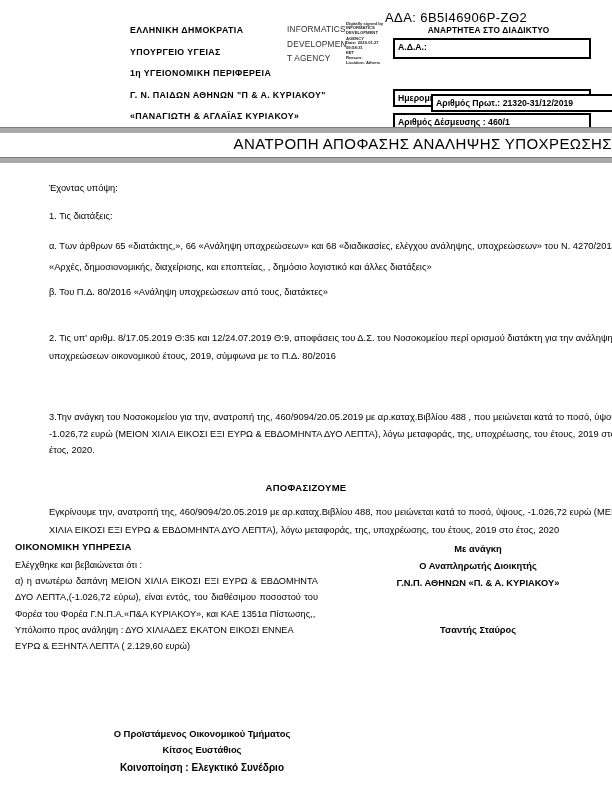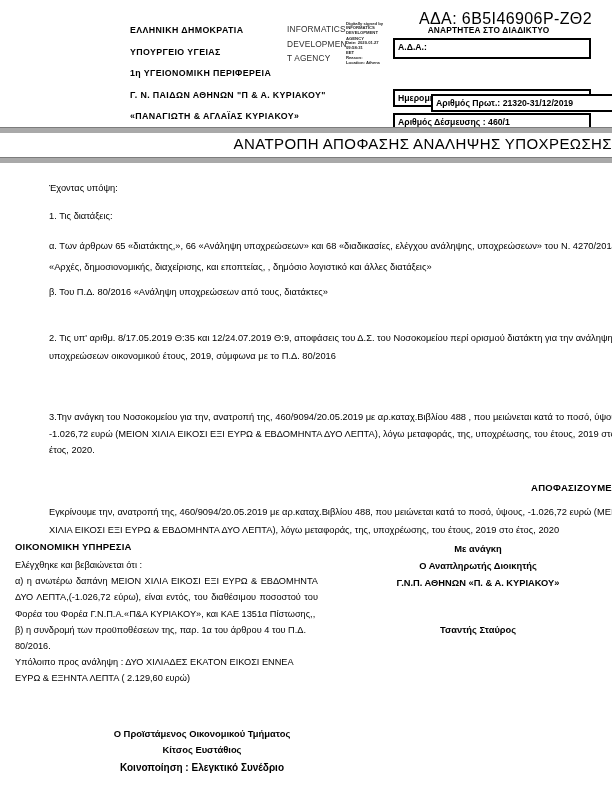--- a/index.html
+++ b/index.html
@@ -14,21 +14,21 @@
   .abs{position:absolute;}
 
   
   .hdr-left{left:130px;top:20px;font-weight:bold;font-size:8.8px;letter-spacing:0.4px;line-height:21.6px;white-space:nowrap;}
 
   
   .stamp-name{left:287px;top:22px;width:64px;font-size:8.3px;line-height:14.5px;color:#2e2e2e;letter-spacing:0.2px;}
   .stamp-sig{left:346px;top:21px;width:84px;font-size:7px;line-height:8.2px;font-weight:bold;color:#222;transform:scale(0.6);transform-origin:top left;}
 
   
-  .ada-top{left:385px;top:10px;width:207px;text-align:right;font-size:16px;letter-spacing:0.4px;}
+  .ada-top{left:385px;top:10px;width:207px;text-align:left;font-size:13px;letter-spacing:0.4px;}
   .anartitea{left:385px;top:25px;width:207px;text-align:center;font-size:8.3px;font-weight:bold;letter-spacing:0.2px;}
   .box{left:393px;width:188px;border:2px solid #000;background:#fff;font-weight:bold;font-size:8.7px;padding:2px 3px;white-space:nowrap;}
   .box-ada{top:38px;height:13px;}
   .box-1{top:73px;margin-top:16px;}
   .box-2{top:94px;margin-left:38px;}
   .box-3{top:113px;}
 
   
   .bar{left:0;width:612px;height:5px;background:#a9a9a9;border-top:1px solid #7c7c7c;}
   .bar-1{top:127px;}
@@ -36,21 +36,21 @@
   .doc-title{left:0;top:135px;width:612px;text-align:right;font-size:15px;letter-spacing:0.4px;}
 
   
   .body-par{left:15px;width:582px;font-size:9.3px;line-height:19px;margin-left:34px;}
   .p-having{top:179px;}
   .p-1{top:207px;}
   .p-a{top:236px;line-height:21px;}
   .p-b{top:283px;}
   .p-2{top:329px;line-height:18px;}
   .p-3{top:409px;line-height:16.5px;}
-  .decide-h{left:0;top:482px;width:612px;text-align:right;font-weight:bold;font-size:9.5px;letter-spacing:0.3px;}
+  .decide-h{left:0;top:482px;width:612px;text-align:center;font-weight:bold;font-size:9.5px;letter-spacing:0.3px;}
   .decide-t{top:504px;line-height:17.5px;}
 
   
   .fin-h{left:15px;top:541px;font-weight:bold;font-size:9.5px;letter-spacing:0.2px;}
   .left-col{left:15px;top:557px;width:303px;font-size:9.2px;line-height:16.2px;}
   .left-col p{margin:0;}
   .just{text-align:justify;}
   .right-col{left:378px;top:541px;width:200px;text-align:center;font-weight:bold;font-size:9.3px;}
   .right-col div{line-height:17px;}
   .sig-name{margin-top:30px;}
@@ -107,21 +107,20 @@
   <div class="abs body-par p-3">3.Την ανάγκη του Νοσοκομείου για την, ανατροπή της, 460/9094/20.05.2019 με αρ.καταχ.Βιβλίου 488 , που μειώνεται κατά το ποσό, ύψους, -1.026,72 ευρώ (ΜΕΙΟΝ ΧΙΛΙΑ ΕΙΚΟΣΙ ΕΞΙ ΕΥΡΩ &amp; ΕΒΔΟΜΗΝΤΑ ΔΥΟ ΛΕΠΤΑ), λόγω μεταφοράς, της, υποχρέωσης, του έτους, 2019 στο έτος, 2020.</div>
 
   <div class="abs decide-h">ΑΠΟΦΑΣΙΖΟΥΜΕ</div>
   <div class="abs body-par decide-t">Εγκρίνουμε την, ανατροπή της, 460/9094/20.05.2019 με αρ.καταχ.Βιβλίου 488, που μειώνεται κατά το ποσό, ύψους, -1.026,72 ευρώ (ΜΕΙΟΝ ΧΙΛΙΑ ΕΙΚΟΣΙ ΕΞΙ ΕΥΡΩ &amp; ΕΒΔΟΜΗΝΤΑ ΔΥΟ ΛΕΠΤΑ), λόγω μεταφοράς, της, υποχρέωσης, του έτους, 2019 στο έτος, 2020</div>
 
   <div class="abs fin-h">ΟΙΚΟΝΟΜΙΚΗ ΥΠΗΡΕΣΙΑ</div>
 
   <div class="abs left-col">
     <p>Ελέγχθηκε και βεβαιώνεται ότι :</p>
     <p class="just">α) η ανωτέρω δαπάνη ΜΕΙΟΝ ΧΙΛΙΑ ΕΙΚΟΣΙ ΕΞΙ ΕΥΡΩ &amp; ΕΒΔΟΜΗΝΤΑ ΔΥΟ ΛΕΠΤΑ,(-1.026,72 εύρω), είναι εντός, του διαθέσιμου ποσοστού του Φορέα του Φορέα Γ.Ν.Π.Α.«Π&amp;Α ΚΥΡΙΑΚΟΥ», και ΚΑΕ 1351α Πίστωσης,,</p>
-    <p>β) η συνδρομή των προϋποθέσεων της, παρ. 1α του άρθρου 4 του Π.Δ. 80/2016.</p>
     <p>Υπόλοιπο προς ανάληψη : ΔΥΟ ΧΙΛΙΑΔΕΣ ΕΚΑΤΟΝ ΕΙΚΟΣΙ ΕΝΝΕΑ ΕΥΡΩ &amp; ΕΞΗΝΤΑ ΛΕΠΤΑ ( 2.129,60 ευρώ)</p>
   </div>
 
   <div class="abs right-col">
     <div>Με ανάγκη</div>
     <div>Ο Αναπληρωτής Διοικητής</div>
     <div>Γ.Ν.Π. ΑΘΗΝΩΝ «Π. &amp; Α. ΚΥΡΙΑΚΟΥ»</div>
     <div class="sig-name">Τσαντής Σταύρος</div>
   </div>
 

